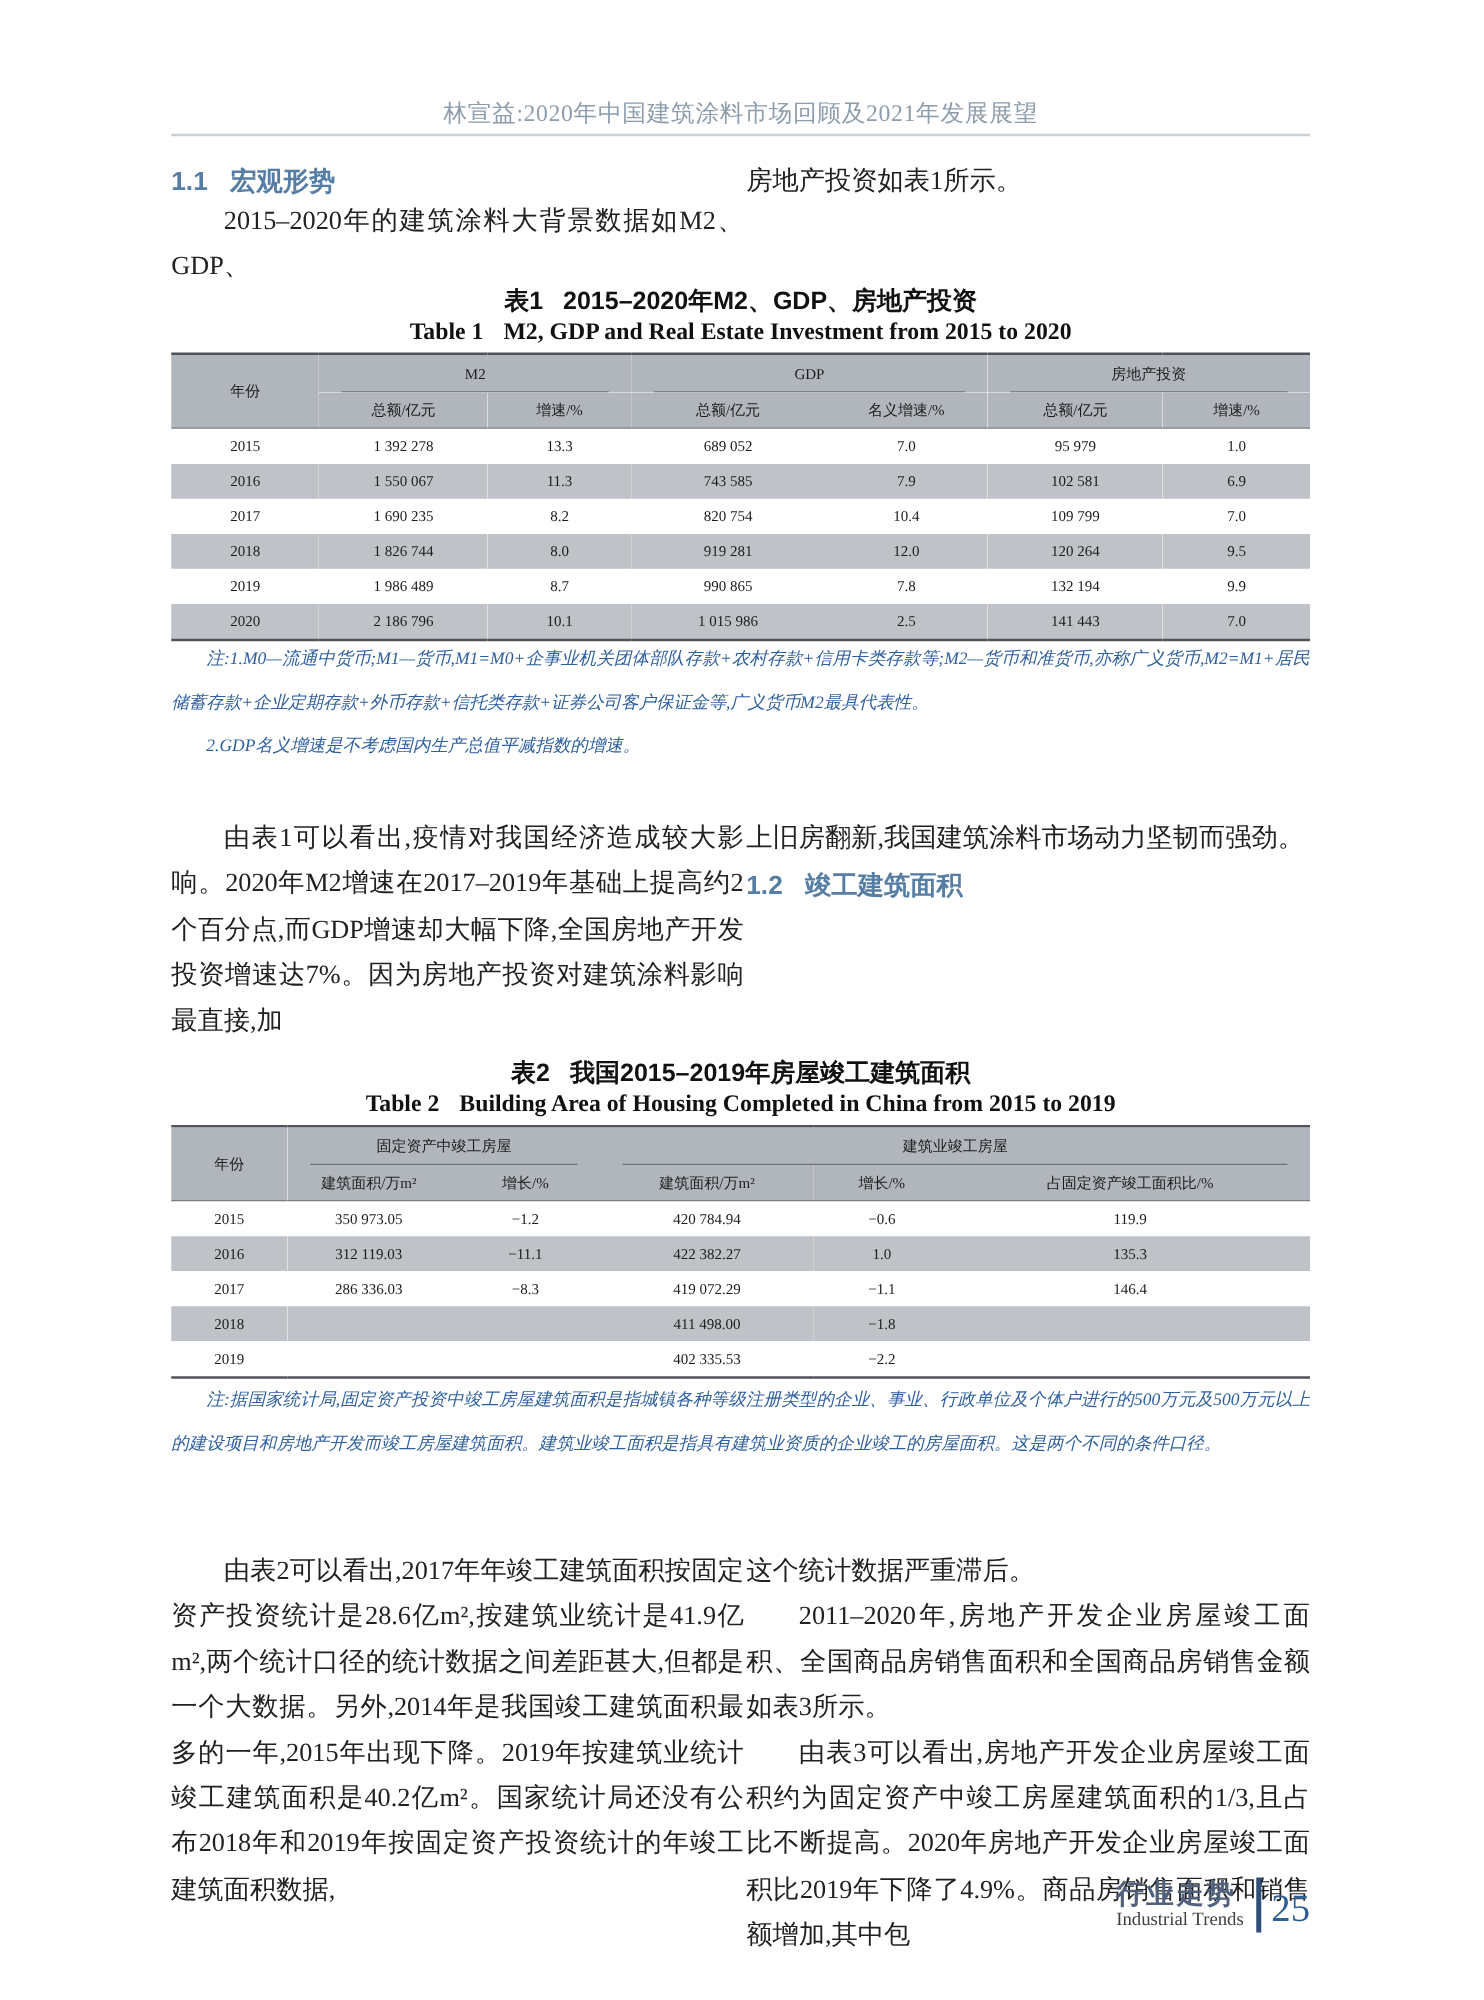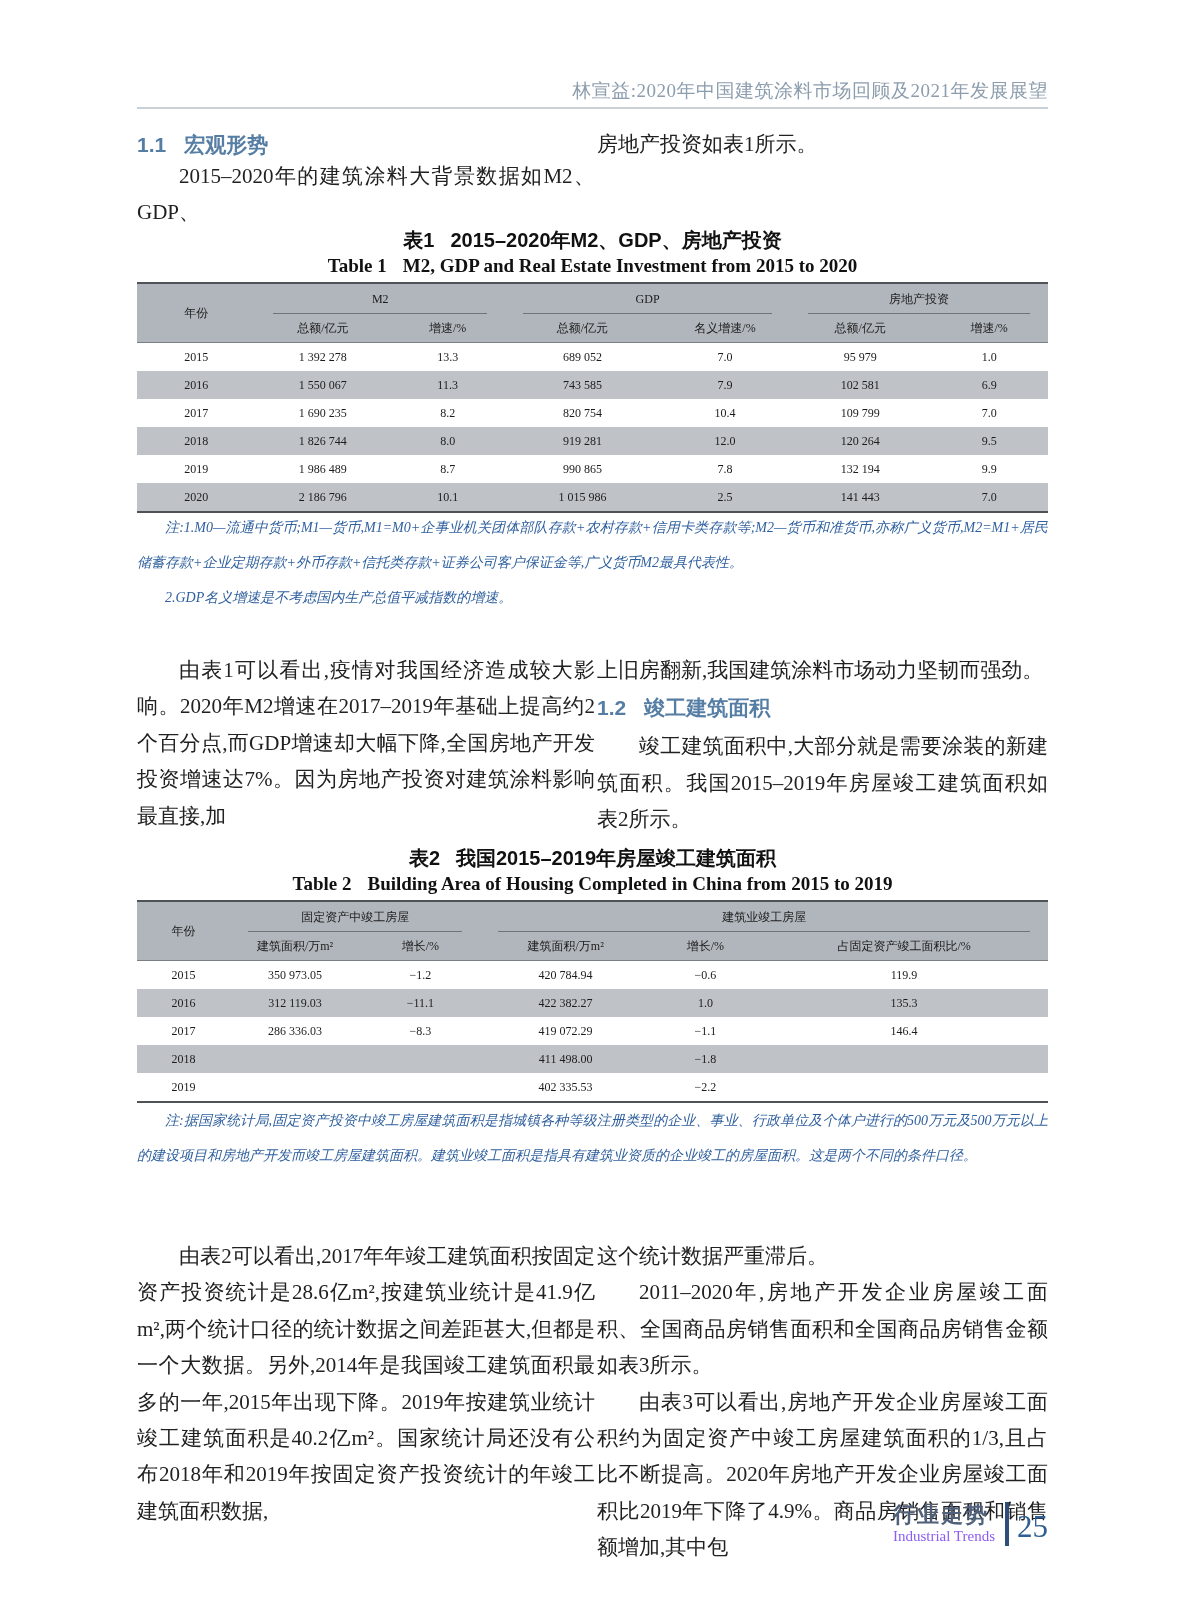--- a/index.html
+++ b/index.html
@@ -8,21 +8,21 @@
     width:1187px;
     height:1600px;
     background:#ffffff;
     font-family:"Liberation Serif","DejaVu Serif",serif;
     color:#212121;
     overflow:hidden;
   }
   
   .running-head{
     position:absolute; top:78px; left:137px; width:911px;
-    text-align:right; font-size:19px; color:#8c9dad;
+    text-align:center; font-size:19px; color:#8c9dad;
     letter-spacing:.5px;
   }
   .head-rule{
     position:absolute; top:107px; left:137px; width:911px; height:2px;
     background:#c9d0d6;
   }
   
   .sec-head{
     position:absolute;
     font-family:"Liberation Sans","DejaVu Sans",sans-serif;
@@ -87,21 +87,21 @@
     position:absolute; top:1499px; left:137px; width:911px;
     display:flex; justify-content:flex-end; align-items:center;
   }
   .footer-labels{text-align:left; margin-right:10px;}
   .footer-zh{
     font-family:"Liberation Sans","DejaVu Sans",sans-serif;
     font-weight:bold; font-size:22px; color:#51617c; line-height:24px;
     letter-spacing:2px;
   }
   .footer-en{
-    font-size:15px; color:#8b5cf6; line-height:18px;
+    font-size:15px; color:#404040; line-height:18px;
   }
   .footer-bar{width:4px; height:44px; background:#2f4e78; margin-right:8px;}
   .footer-page{
     font-size:31px; color:#2f5f93; line-height:44px;
     padding-top:6px;
   }
 </style>
 </head>
 <body>
 
@@ -213,21 +213,20 @@
     <p class="indent">2.GDP名义增速是不考虑国内生产总值平减指数的增速。</p>
   </div>
 
   <p class="para indent col-left" style="top:652px;">由表1可以看出,疫情对我国经济造成较大影响。2020年M2增速在2017–2019年基础上提高约2个百分点,而GDP增速却大幅下降,全国房地产开发投资增速达7%。因为房地产投资对建筑涂料影响最直接,加</p>
 
   <div class="col-right" style="top:652px;">
     <p class="para">上旧房翻新,我国建筑涂料市场动力坚韧而强劲。</p>
     <div class="sec-head-inline">
       <span class="sec-no">1.2</span><span>竣工建筑面积</span>
     </div>
-    <p class="para indent">竣工建筑面积中,大部分就是需要涂装的新建筑面积。我国2015–2019年房屋竣工建筑面积如表2所示。</p>
   </div>
 
   <div class="tab-caption-zh" style="top:845px;">
     <span class="cap-label">表2</span><span>我国2015–2019年房屋竣工建筑面积</span>
   </div>
   <div class="tab-caption-en" style="top:873px;">
     <span class="cap-label">Table 2</span><span>Building Area of Housing Completed in China from 2015 to 2019</span>
   </div>
 
   <table class="data-table" style="top:900px;">

